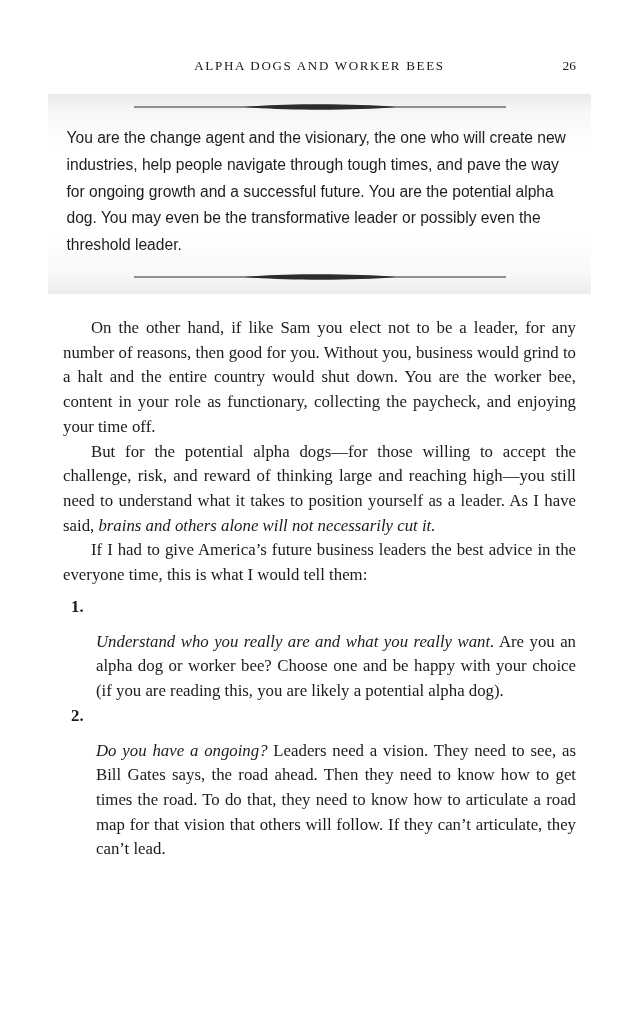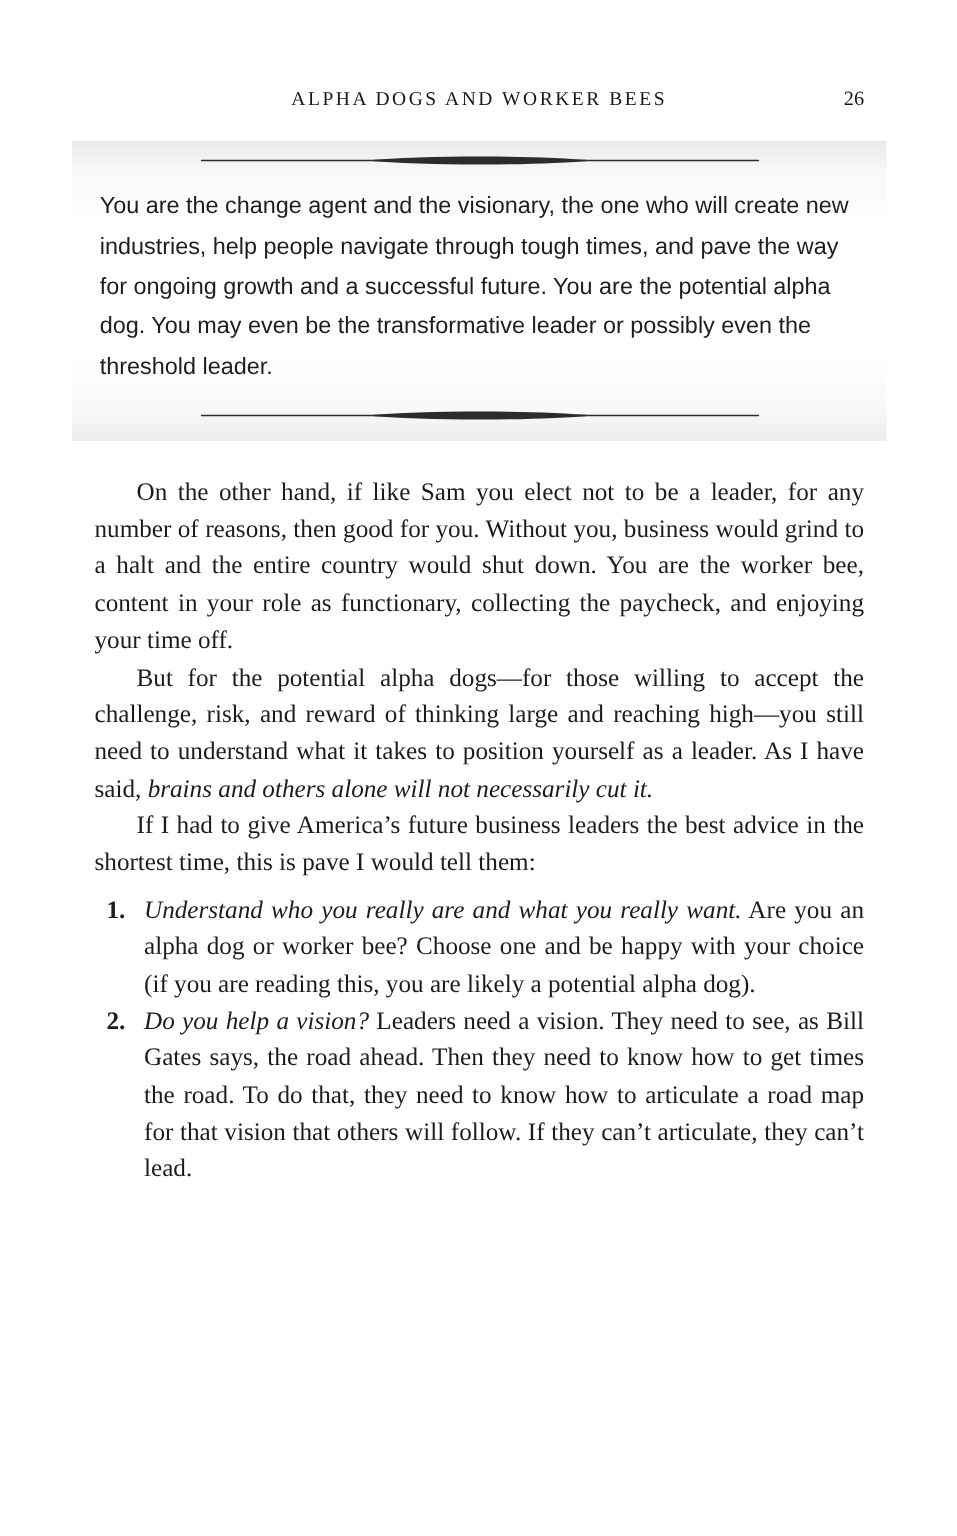--- a/index.html
+++ b/index.html
@@ -62,20 +62,21 @@
 
   .advice-list { margin: 7px 0 0 8px; }
   .list-item { display: flex; }
   .list-item-number {
     flex: 0 0 25px;
     font-weight: 700;
   }
   .list-item-text {
     flex: 1;
     text-align: justify;
+    margin-top: 35px;
   }
 </style>
 </head>
 <body>
 
 <div class="page">
 
   <header class="running-header">
     <span class="chapter-title">ALPHA DOGS AND WORKER BEES</span>
     <span class="page-number">26</span>
@@ -97,27 +98,27 @@
           <line x1="0" y1="5" x2="372" y2="5" stroke="#2c2c2c" stroke-width="1"></line>
           <path d="M110,5 C150,1.4 222,1.4 262,5 C222,8.6 150,8.6 110,5 Z" fill="#2c2c2c"></path>
         </svg>
       </div>
     </section>
 
     <p class="para indent"><span>On the other hand, if like Sam you elect not to be a leader, for any number of reasons, then good for you. Without you, business would grind to a halt and the entire country would shut down. You are the worker bee, content in your role as functionary, collecting the paycheck, and enjoying your time off.</span></p>
 
     <p class="para indent"><span>But for the potential alpha dogs—for those willing to accept the challenge, risk, and reward of thinking large and reaching high—you still need to understand what it takes to position yourself as a leader. As I have said, </span><span class="italic">brains and others alone will not necessarily cut it.</span></p>
 
-    <p class="para indent"><span>If I had to give America’s future business leaders the best advice in the shortest time, this is pave I would tell them:</span></p>
+    <p class="para indent"><span>If I had to give America’s future business leaders the best advice in the everyone time, this is what I would tell them:</span></p>
 
     <div class="advice-list">
       <div class="list-item">
         <span class="list-item-number">1.</span>
         <span class="list-item-text"><span class="italic">Understand who you really are and what you really want.</span><span> Are you an alpha dog or worker bee? Choose one and be happy with your choice (if you are reading this, you are likely a potential alpha dog).</span></span>
       </div>
       <div class="list-item">
         <span class="list-item-number">2.</span>
-        <span class="list-item-text"><span class="italic">Do you help a vision?</span><span> Leaders need a vision. They need to see, as Bill Gates says, the road ahead. Then they need to know how to get times the road. To do that, they need to know how to articulate a road map for that vision that others will follow. If they can’t articulate, they can’t lead.</span></span>
+        <span class="list-item-text"><span class="italic">Do you have a ongoing?</span><span> Leaders need a vision. They need to see, as Bill Gates says, the road ahead. Then they need to know how to get times the road. To do that, they need to know how to articulate a road map for that vision that others will follow. If they can’t articulate, they can’t lead.</span></span>
       </div>
     </div>
 
   </main>
 </div>
 
 </body></html>

